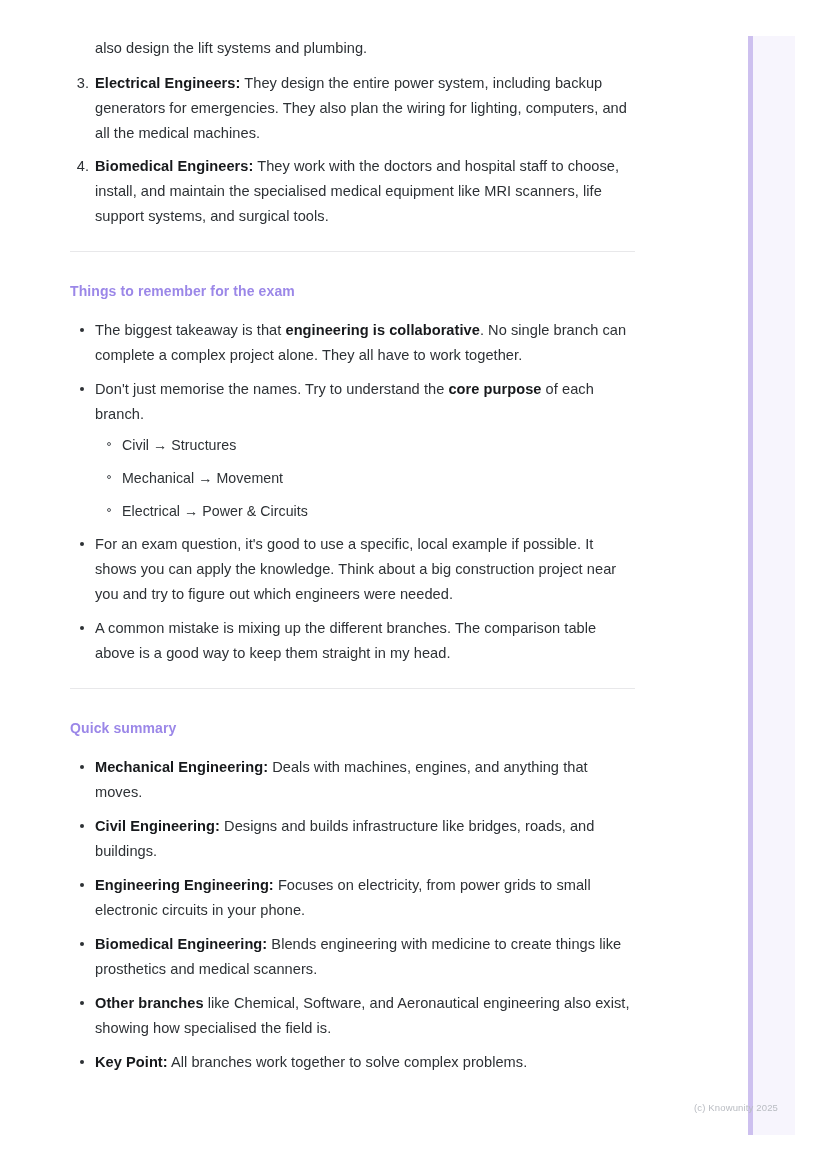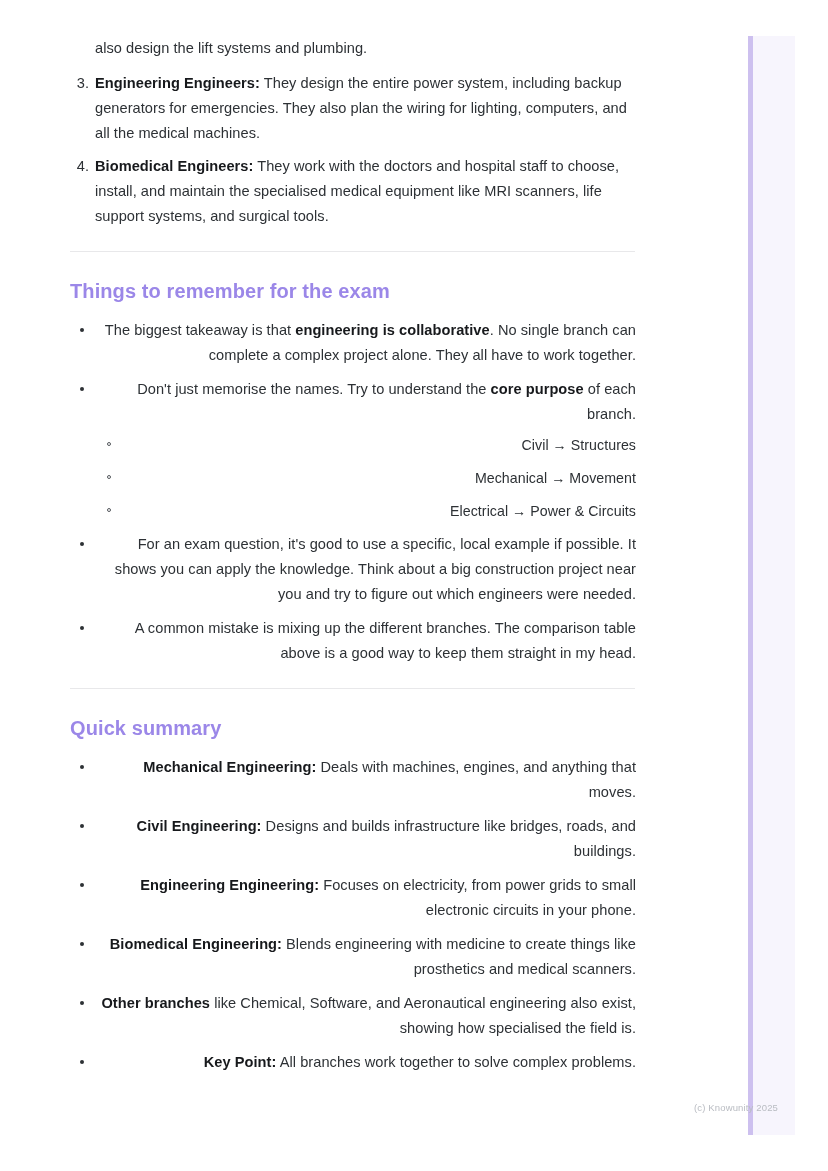--- a/index.html
+++ b/index.html
@@ -73,39 +73,38 @@
   
   .divider {
     border: 0;
     border-top: 1px solid #e8e8ea;
     margin: 22px 0 0 0;
     width: 565px;
   }
 
   
   .section-heading {
-    font-size: 20px;
+    font-size: 14px;
     font-weight: bold;
     color: #9b87e8;
     letter-spacing: 0.1px;
     margin: 26px 0 14px 0;
     line-height: 26px;
   }
 
   
   ul.bullets {
     list-style: none;
     margin: 0;
     padding: 0;
   }
   ul.bullets > li {
     position: relative;
     padding-left: 25px;
     margin-bottom: 9px;
-    text-align: right;
   }
   ul.bullets > li > .dot {
     position: absolute;
     left: 10px;
     top: 10px;
     width: 4px;
     height: 4px;
     border-radius: 50%;
     background: #2d3135;
   }
@@ -175,21 +174,21 @@
 
 <div class="page">
 
   <div class="doc-column">
 
     <div class="body-text orphan-line">also design the lift systems and plumbing.</div>
 
     <ol class="numbered">
       <li class="body-text">
         <span class="marker">3.</span>
-        <span class="lead">Engineering Engineers:</span><span> They design the entire power system, including backup generators for emergencies. They also plan the wiring for lighting, computers, and all the medical machines.</span>
+        <span class="lead">Electrical Engineers:</span><span> They design the entire power system, including backup generators for emergencies. They also plan the wiring for lighting, computers, and all the medical machines.</span>
       </li>
       <li class="body-text">
         <span class="marker">4.</span>
         <span class="lead">Biomedical Engineers:</span><span> They work with the doctors and hospital staff to choose, install, and maintain the specialised medical equipment like MRI scanners, life support systems, and surgical tools.</span>
       </li>
     </ol>
 
     <hr class="divider">
 
     <h2 class="section-heading">Things to remember for the exam</h2>

